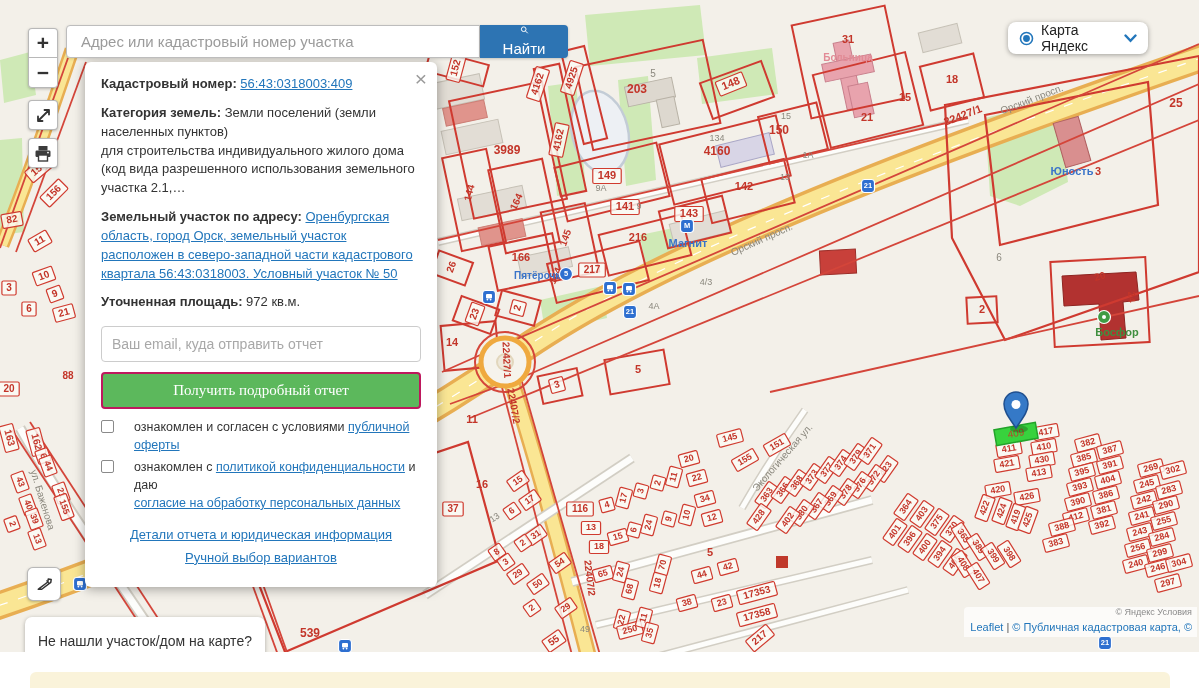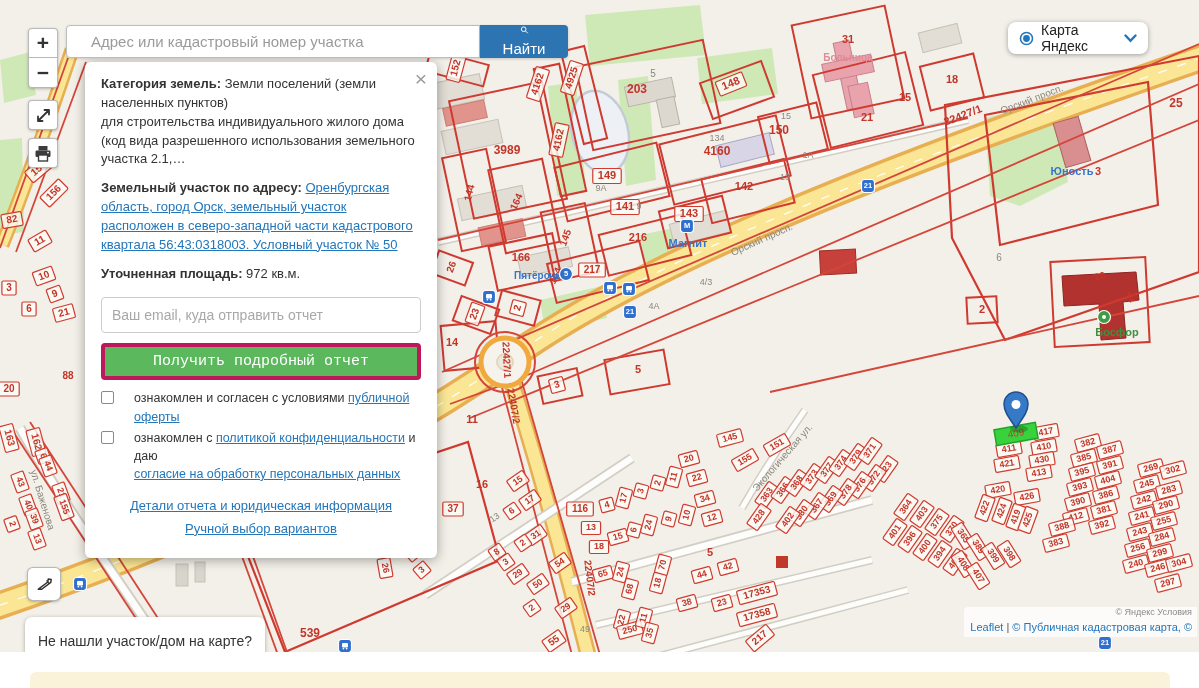--- a/index.html
+++ b/index.html
@@ -8,21 +8,21 @@
          font-family:"Liberation Sans",sans-serif;}
   .map{position:absolute;left:0;top:0;width:1199px;height:652px;background:#f3f0e9;overflow:hidden;}
   .map svg{display:block;}
   svg text{font-family:"Liberation Sans",sans-serif;}
   .lbl{text-anchor:middle;dominant-baseline:middle;}
   .cell{fill:#fbfaf5;fill-opacity:.82;stroke:#d03b2f;stroke-width:1.2;}
 
   
   .search-bar{position:absolute;left:66px;top:25px;display:flex;z-index:30;}
   .search-input{width:414px;height:33px;border:1px solid #bdbdbd;border-radius:4px 0 0 4px;
-      padding:0 24px;font-size:15px;color:#333;background:#fff;outline:none;
+      padding:0 14px;font-size:15px;color:#333;background:#fff;outline:none;
       box-shadow:0 1px 3px rgba(0,0,0,.15);font-family:"Liberation Sans",sans-serif;}
   .search-input::placeholder{color:#9b9b9b;}
   .search-btn{height:33px;min-width:88px;border:none;border-radius:0 4px 4px 0;background:#2d74b3;
       color:#fff;font-size:15px;display:flex;align-items:center;justify-content:center;gap:6px;
       cursor:pointer;box-shadow:0 1px 3px rgba(0,0,0,.2);font-family:"Liberation Sans",sans-serif;flex-direction:column;}
 
   
   .layers{position:absolute;left:1008px;top:22px;width:140px;height:32px;background:#fff;
       border-radius:8px;box-shadow:0 1px 5px rgba(0,0,0,.35);display:flex;align-items:center;
       padding:0 11px;gap:7px;z-index:30;cursor:pointer;}
@@ -49,22 +49,22 @@
   .panel{position:absolute;left:85px;top:62px;width:352px;background:#fff;border-radius:6px;
       box-shadow:0 2px 12px rgba(0,0,0,.35);padding:13px 16px 15px 16px;z-index:25;
       font-size:13px;color:#333;line-height:1.45;}
   .panel .row{margin-bottom:10px;}
   .panel b{font-weight:700;}
   .panel a{color:#2276bb;text-decoration:underline;cursor:pointer;}
   .panel .close{position:absolute;right:10px;top:6px;font-size:21px;color:#9a9a9a;cursor:pointer;line-height:1;}
   .email{width:100%;height:36px;border:1px solid #ccc;border-radius:4px;padding:0 10px;font-size:14px;
       color:#0f766e;margin:4px 0 10px 0;outline:none;font-family:"Liberation Sans",sans-serif;}
   .email::placeholder{color:#a8a8a8;}
-  .getbtn{width:100%;height:37px;background:#5cb85c;border:4px solid #be185d;border-radius:4px;color:#fff;
-      font-size:15px;cursor:pointer;margin-bottom:9px;font-family:Liberation Mono, monospace;}
+  .getbtn{width:100%;height:37px;background:#5cb85c;border:2px solid #be185d;border-radius:4px;color:#fff;
+      font-size:15px;cursor:pointer;margin-bottom:9px;font-family:Liberation Serif, serif;}
   .cbrow{display:flex;gap:20px;align-items:flex-start;margin-bottom:3px;font-size:12.5px;}
   .cb{flex:0 0 13px;width:13px;height:13px;border:1px solid #8a8a8a;border-radius:2px;background:#fff;
       margin-top:2px;cursor:pointer;}
   .centerlinks{text-align:center;margin-top:14px;}
   .centerlinks div{margin-bottom:4px;}
 
   
   .attrib{position:absolute;right:2px;bottom:15px;z-index:28;text-align:right;padding:1px 5px 2px 6px;
       background:rgba(255,255,255,.72);border-radius:4px 0 0 0;line-height:1.1;}
   .attrib .gr{font-size:9px;color:#8a8a8a;display:block;}
@@ -1132,20 +1132,24 @@
       <svg width="19" height="19" viewBox="0 0 19 19">
         <path d="M4.5,14.5 L12.5,6.5 L12.5,3.5 L15.5,3.5 L15.5,6.5 L7.5,14.5 L4,15 Z" fill="none" stroke="#333" stroke-width="1.5" stroke-linejoin="round" transform="rotate(8 9 9)"></path>
         <line x1="11" y1="5" x2="14" y2="8" stroke="#333" stroke-width="1.2" transform="rotate(8 9 9)"></line>
       </svg>
     </div>
     <div class="notfound">Не нашли участок/дом на карте?</div>
 
     <div class="panel">
       <span class="close">×</span>
       <div class="row">
+        <b>Кадастровый номер:</b>
+        <a>56:43:0318003:409</a>
+      </div>
+      <div class="row">
         <b>Категория земель:</b><span> Земли поселений (земли населенных пунктов)</span>
         <div>для строительства индивидуального жилого дома (код вида разрешенного использования земельного участка 2.1,…</div>
       </div>
       <div class="row">
         <b>Земельный участок по адресу:</b>
         <a>Оренбургская область, город Орск, земельный участок расположен в северо-западной части кадастрового квартала 56:43:0318003. Условный участок № 50</a>
       </div>
       <div class="row">
         <b>Уточненная площадь:</b><span> 972 кв.м.</span>
       </div>

